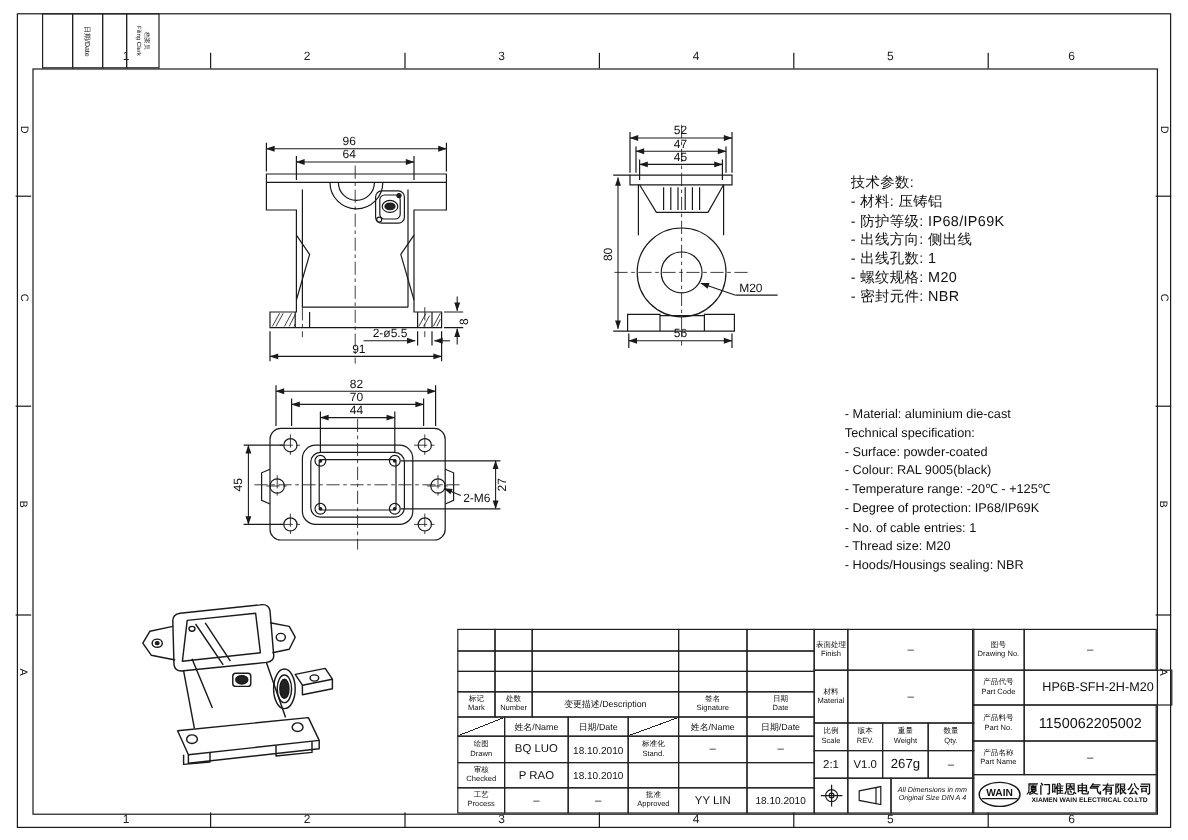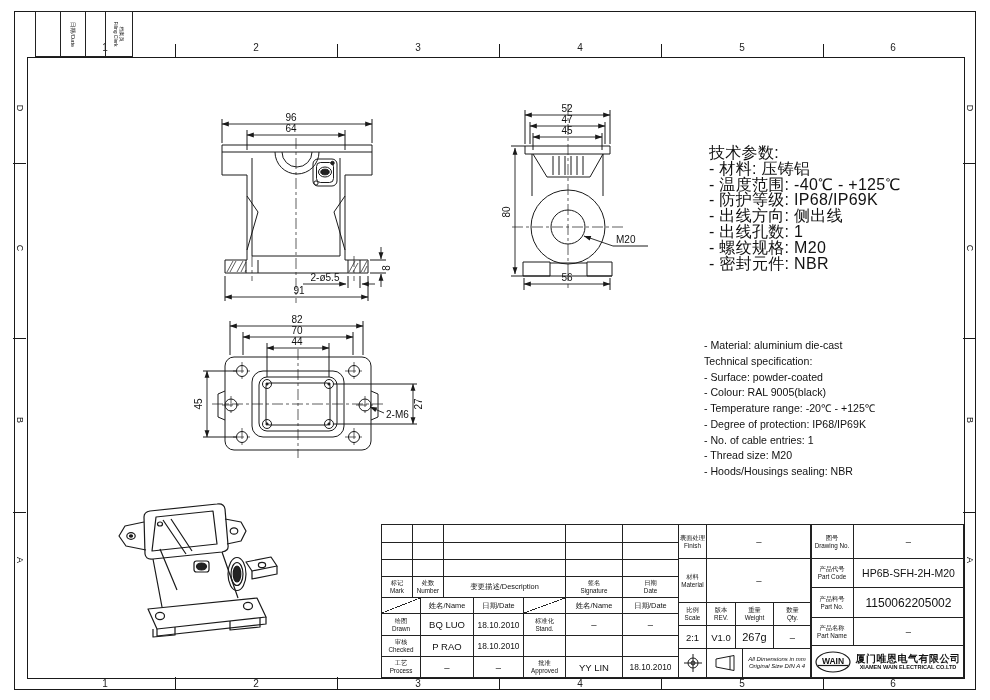--- a/index.html
+++ b/index.html
@@ -20,21 +20,21 @@
   .lab1{font-size:7.4px;line-height:8px}
   .val{font-size:9.5px}
   .vsm{font-size:8.4px}
   .vlg{font-size:11px}
   .diag{background:linear-gradient(to bottom right,transparent 48.6%,#222 48.6%,#222 51.4%,transparent 51.4%)}
   .note{font-size:6px;line-height:7.2px;font-style:italic}
   .company{flex-direction:row;gap:4px}
   .cname-cn{font-size:10px;font-weight:bold;line-height:11px;letter-spacing:.5px}
   .cname-en{font-size:5.6px;font-weight:bold;line-height:7px}
   .spec{position:absolute}
-  .spec-cn{left:709px;top:145px;width:262px;font-size:16px;line-height:15.8px;letter-spacing:.3px}
+  .spec-cn{left:709px;top:145px;width:262px;font-size:12px;line-height:15.8px;letter-spacing:.3px}
   .spec-en{left:704px;top:338px;width:282px;font-size:10.6px;line-height:15.75px}
   svg text{font-family:"Liberation Sans",sans-serif;fill:#111}
   .dt{font-size:10px;text-anchor:middle}
   .dts{font-size:10px;text-anchor:start}
 </style>
 </head>
 <body>
 
 <div class="sheet">
 
@@ -103,21 +103,20 @@
       </div>
     <div class="ccell" style="left:50px;width:21px"></div>
     <div class="ccell" style="left:70px;width:28px">
       <div class="vspan" style="font-size:5px;line-height:6px"><span>档案员</span><br><span>Filing Clerk</span></div>
     </div>
   </div>
 
   <div class="spec spec-cn">
     <div>技术参数:</div>
     <div>- 材料: 压铸铝</div>
-    <div>- 温度范围: -40℃ - +125℃</div>
     <div>- 防护等级: IP68/IP69K</div>
     <div>- 出线方向: 侧出线</div>
     <div>- 出线孔数: 1</div>
     <div>- 螺纹规格: M20</div>
     <div>- 密封元件: NBR</div>
   </div>
 
   <div class="spec spec-en">
     <div>- Material: aluminium die-cast</div>
     <div>Technical specification:</div>
@@ -467,21 +466,21 @@
         <span>图号</span>
         <span>Drawing No.</span>
       </div>
     <div class="cell val" style="left:472px;top:0;width:111px;height:35px">
         <span>–</span>
       </div>
     <div class="cell lab" style="left:429px;top:34px;width:44px;height:30px">
         <span>产品代号</span>
         <span>Part Code</span>
       </div>
-    <div class="cell" style="left:472px;top:34px;width:111px;height:30px;font-size:10.5px">
+    <div class="cell" style="left:472px;top:34px;width:124px;height:30px;font-size:10.5px">
         <span>HP6B-SFH-2H-M20</span>
       </div>
     <div class="cell lab" style="left:429px;top:63px;width:44px;height:31px">
         <span>产品料号</span>
         <span>Part No.</span>
       </div>
     <div class="cell" style="left:472px;top:63px;width:111px;height:31px;font-size:12px">
         <span>1150062205002</span>
       </div>
     <div class="cell lab" style="left:429px;top:93px;width:44px;height:29px">

